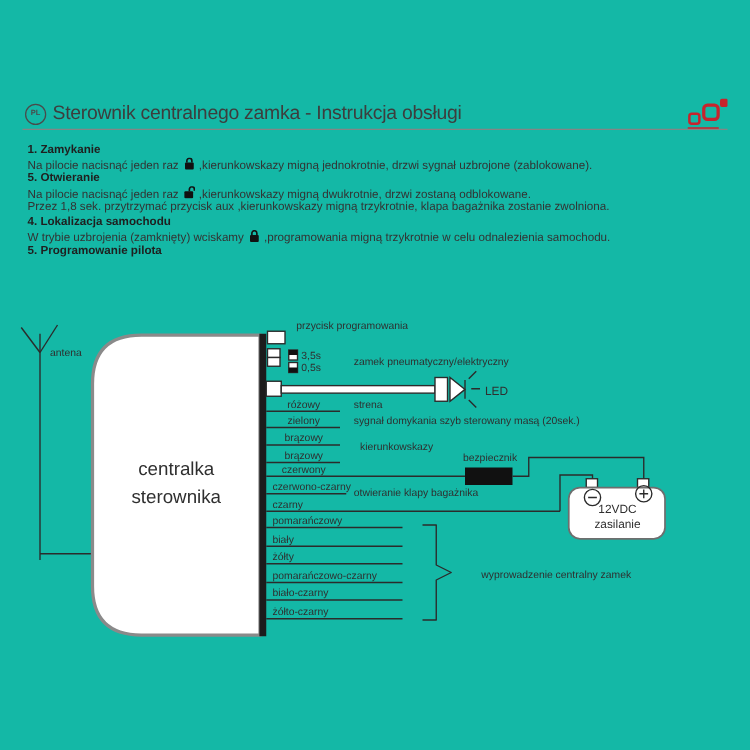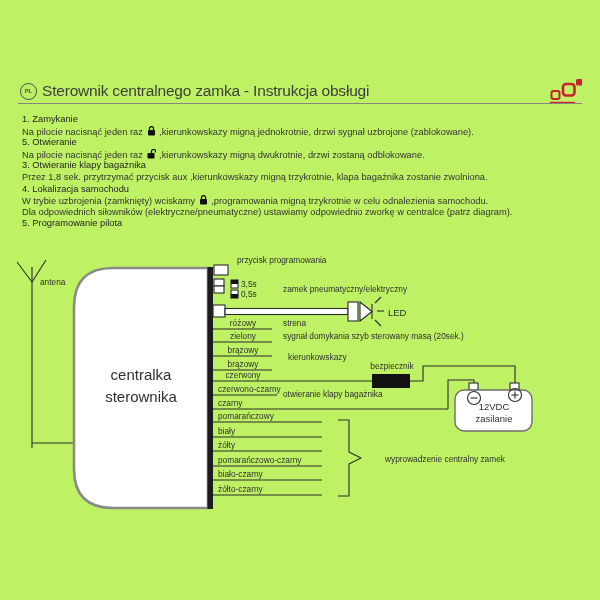--- a/index.html
+++ b/index.html
@@ -1,33 +1,33 @@
 <!DOCTYPE html>
 <html><head>
 <meta charset="utf-8">
 <style>
   html,body{margin:0;padding:0;}
   .page{
-    position:relative;width:600px;height:600px;background:#bef264;overflow:hidden;
+    position:relative;width:600px;height:600px;background:#14b8a6;overflow:hidden;
     font-family:"Liberation Sans",sans-serif;color:#2f2f2f;
   }
   
   .hdr{position:absolute;top:79px;left:20px;right:18px;height:24px;display:flex;align-items:center;}
   .pl-badge{
     flex:0 0 auto;width:15px;height:15px;border:1.2px solid #4a4a4a;border-radius:50%;
     display:flex;align-items:center;justify-content:center;
     font-size:6px;font-weight:bold;color:#4a4a4a;letter-spacing:0;
   }
   .hdr-title{margin-left:5px;font-size:15.5px;color:#3d3d3d;letter-spacing:-0.2px;white-space:nowrap;}
   .hdr-logo{margin-left:auto;width:32px;height:26px;}
   .hdr-rule{position:absolute;top:103px;left:18px;right:18px;height:1px;background:#858585;}
   
   .instructions{position:absolute;top:114px;left:22px;right:4px;}
   .iline{height:11.6px;line-height:11.6px;font-size:9.3px;white-space:nowrap;color:#333;}
-  .iline.h{font-weight:normal;color:#1f1f1f;}
+  .iline.h{font-weight:bold;color:#1f1f1f;}
   .lock-icon{display:inline-block;width:9px;height:10px;vertical-align:-1px;margin:0 1px;}
   
   .diagram{position:absolute;top:255px;left:0;width:600px;height:300px;}
   svg text{fill:#2f2f2f;}
 </style>
 </head>
 <body>
 
 <div class="page">
 
@@ -47,28 +47,26 @@
     <div class="iline h">1. Zamykanie</div>
     <div class="iline"><span>Na pilocie nacisnąć jeden raz </span><svg class="lock-icon" viewBox="0 0 9 10">
           <path d="M2.5 4 V2.6 A2 2 0 0 1 6.5 2.6 V4" fill="none" stroke="#111" stroke-width="1.3"></path>
           <rect x="1" y="4" width="7" height="5.5" rx="0.8" fill="#111"></rect>
         </svg><span> ,kierunkowskazy migną jednokrotnie, drzwi sygnał uzbrojone (zablokowane).</span></div>
     <div class="iline h">5. Otwieranie</div>
     <div class="iline"><span>Na pilocie nacisnąć jeden raz </span><svg class="lock-icon" viewBox="0 0 9 10">
           <path d="M4.5 4 V2.4 A2 2 0 0 1 8.5 2.4 V3.6" fill="none" stroke="#111" stroke-width="1.3"></path>
           <rect x="0.5" y="4" width="7" height="5.5" rx="0.8" fill="#111"></rect>
         </svg><span> ,kierunkowskazy migną dwukrotnie, drzwi zostaną odblokowane.</span></div>
-    <div class="iline h">3. Otwieranie klapy bagażnika</div>
     <div class="iline">Przez 1,8 sek. przytrzymać przycisk aux ,kierunkowskazy migną trzykrotnie, klapa bagażnika zostanie zwolniona.</div>
     <div class="iline h">4. Lokalizacja samochodu</div>
     <div class="iline"><span>W trybie uzbrojenia (zamknięty) wciskamy </span><svg class="lock-icon" viewBox="0 0 9 10">
           <path d="M2.5 4 V2.6 A2 2 0 0 1 6.5 2.6 V4" fill="none" stroke="#111" stroke-width="1.3"></path>
           <rect x="1" y="4" width="7" height="5.5" rx="0.8" fill="#111"></rect>
         </svg><span> ,programowania migną trzykrotnie w celu odnalezienia samochodu.</span></div>
-    <div class="iline">Dla odpowiednich siłowników (elektryczne/pneumatyczne) ustawiamy odpowiednio zworkę w centralce (patrz diagram).</div>
     <div class="iline h">5. Programowanie pilota</div>
   </div>
 
   <svg class="diagram" viewBox="0 0 600 300">
     <g stroke="#2b2b2b" stroke-width="1.1" fill="none">
 
       <g>
         <line x1="32" y1="12" x2="32" y2="193"></line>
         <line x1="32" y1="27" x2="17" y2="7"></line>
         <line x1="32" y1="27" x2="46" y2="5"></line>

